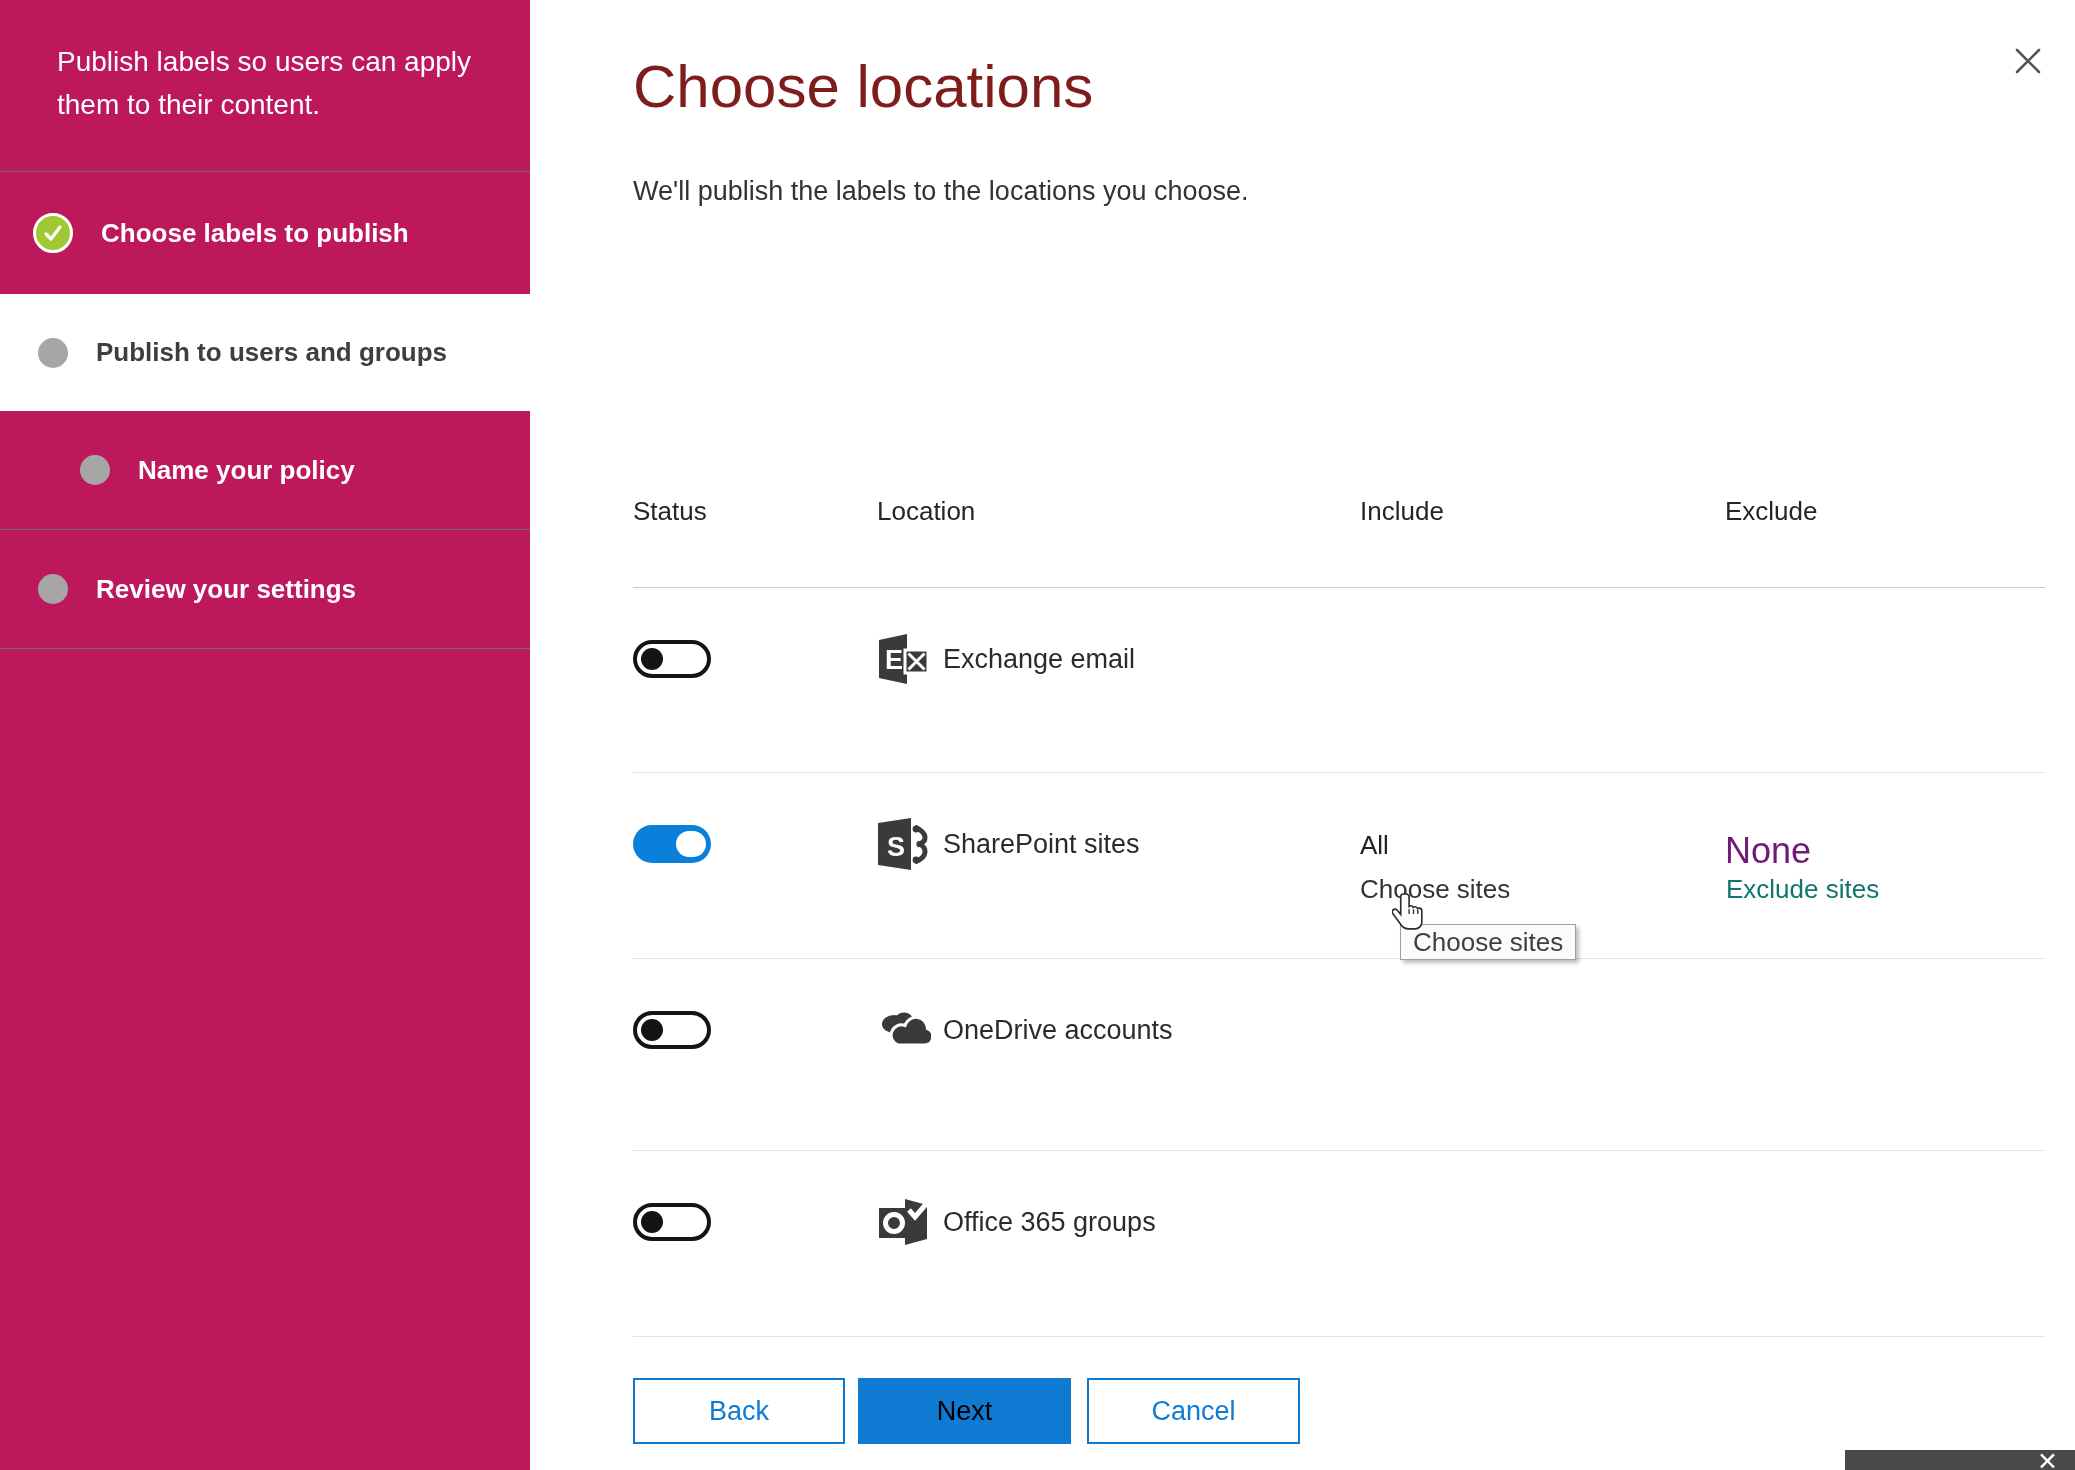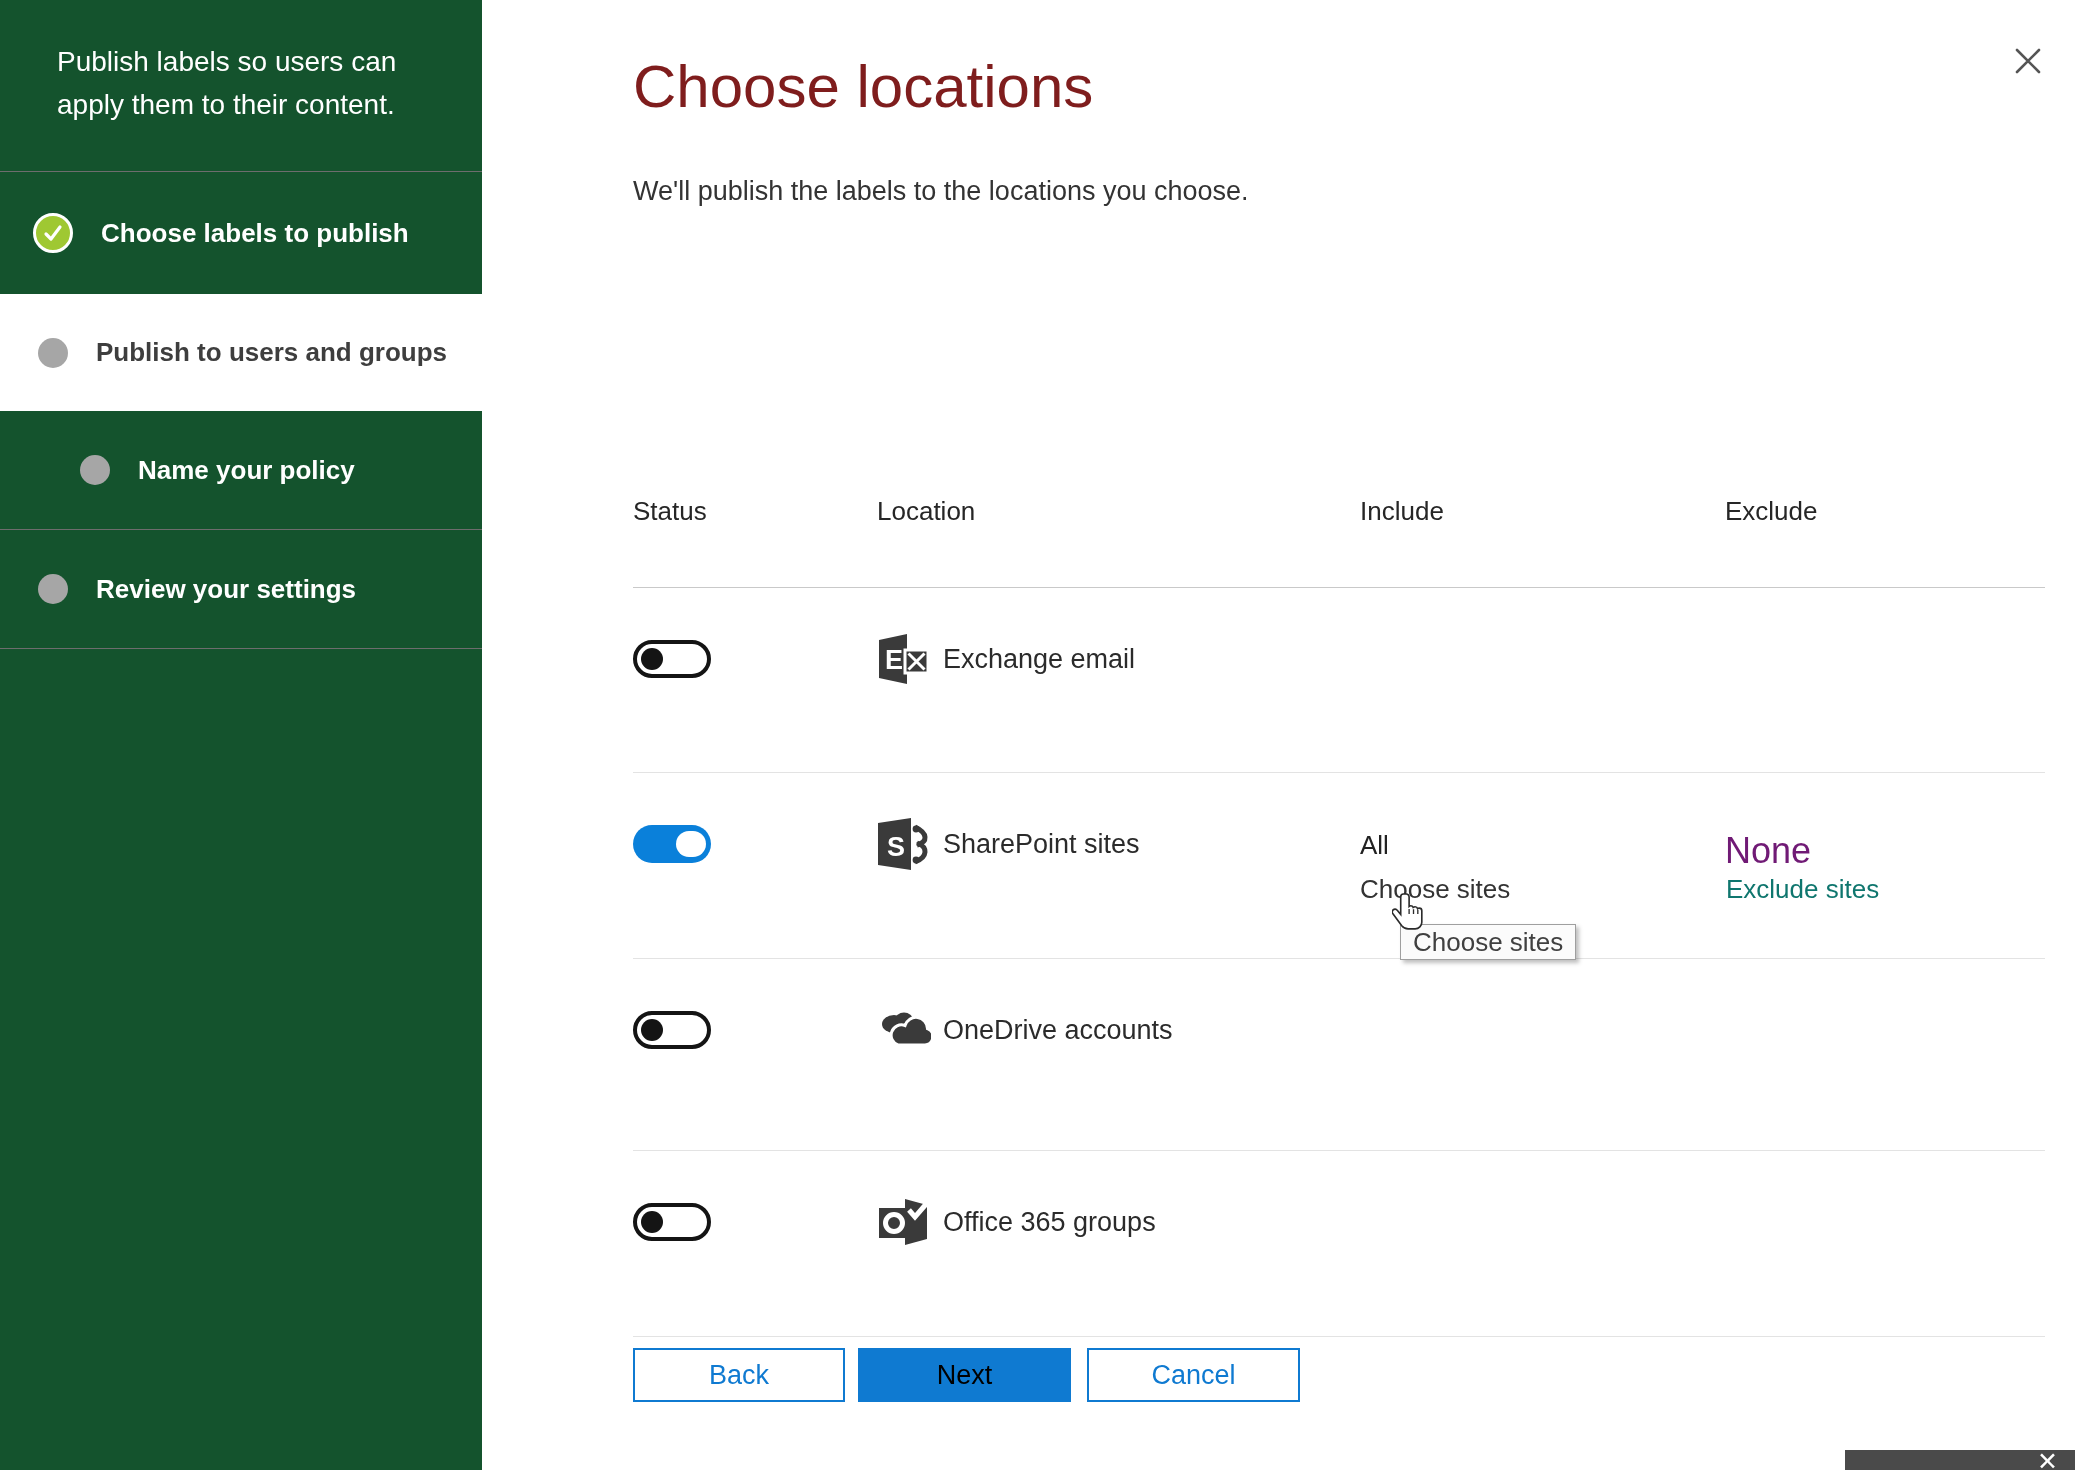--- a/index.html
+++ b/index.html
@@ -2,21 +2,21 @@
 <html><head>
 <meta charset="utf-8">
 <style>
   html,body{margin:0;padding:0;}
   body{
     width:2075px;height:1470px;position:relative;overflow:hidden;
     background:#fff;color:#333;
     font-family:"Liberation Sans","DejaVu Sans",sans-serif;
   }
   
-  .sidebar{position:absolute;left:0;top:0;width:482px;height:1470px;background:#14532d;}
+  .sidebar{position:absolute;left:0;top:0;width:530px;height:1470px;background:#be185d;}
   .sidebar-intro{box-sizing:border-box;height:171px;padding:40px 42px 0 57px;
     color:#fff;font-size:28px;line-height:43px;}
   .steps{border-top:1px solid #6D6D6D;}
   .step{display:flex;align-items:center;padding-left:33px;}
   .step.s1{height:122px;}
   .step.s2{height:117px;}
   .step.s3{height:118px;margin-left:42px;}
   .step.s4{height:118px;border-top:1px solid #6D6D6D;border-bottom:1px solid #6D6D6D;}
   .step .label{margin-left:28px;font-size:26px;font-weight:bold;color:#fff;}
   .step.active{background:#fff;}
@@ -53,21 +53,21 @@
   .inc-val{position:absolute;left:727px;top:57px;font-size:26px;color:#222;}
   .inc-link{position:absolute;left:727px;top:101px;font-size:26px;color:#333;cursor:pointer;}
   .exc-val{position:absolute;left:1092px;top:57px;font-size:36px;color:#701a75;}
   .exc-link{position:absolute;left:1093px;top:101px;font-size:26px;color:#0f766e;cursor:pointer;}
   
   .hand-cursor{position:absolute;left:829px;top:892px;z-index:6;}
   .tooltip{position:absolute;left:837px;top:924px;z-index:5;height:33px;line-height:33px;padding:1px 12px 0 12px;
     background:#FBFBFB;border:1px solid #9F9F9F;box-shadow:3px 3px 4px rgba(0,0,0,.25);
     font-size:26px;color:#404040;white-space:nowrap;}
   
-  .btn{position:absolute;top:1348px;height:54px;box-sizing:border-box;display:flex;align-items:center;justify-content:center;
+  .btn{position:absolute;top:1378px;height:66px;box-sizing:border-box;display:flex;align-items:center;justify-content:center;
     font-size:27px;cursor:pointer;}
   .btn.outline{background:#fff;border:2px solid #0F7AD1;color:#0F7AD1;}
   .btn.primary{background:#0F7AD1;color:#000000;}
   .btn-back{left:70px;width:212px;}
   .btn-next{left:295px;width:213px;}
   .btn-cancel{left:524px;width:213px;}
   
   .corner-bar{position:absolute;left:1845px;top:1450px;right:0;bottom:0;background:#4A4A4A;overflow:hidden;}
   .corner-x{position:absolute;left:192px;top:-3px;font-size:25px;color:#fff;cursor:pointer;}
 </style>

